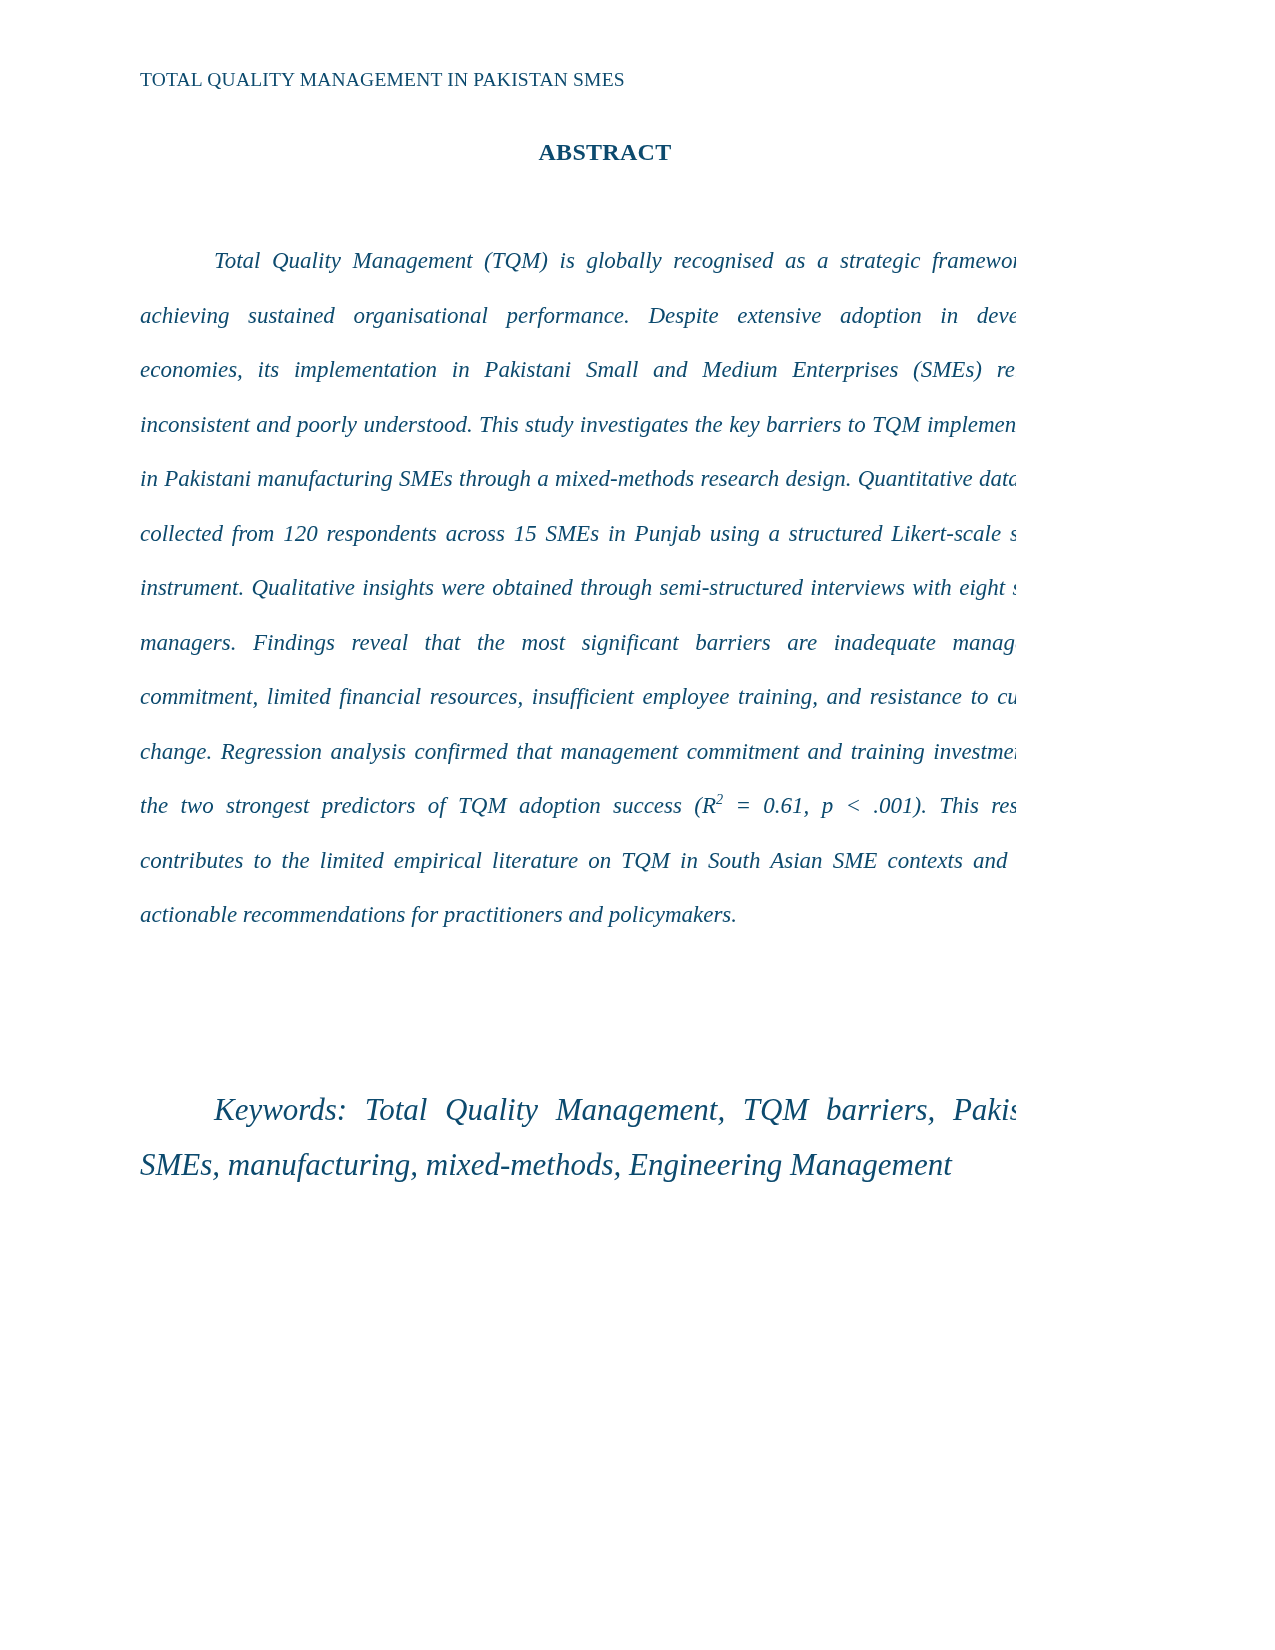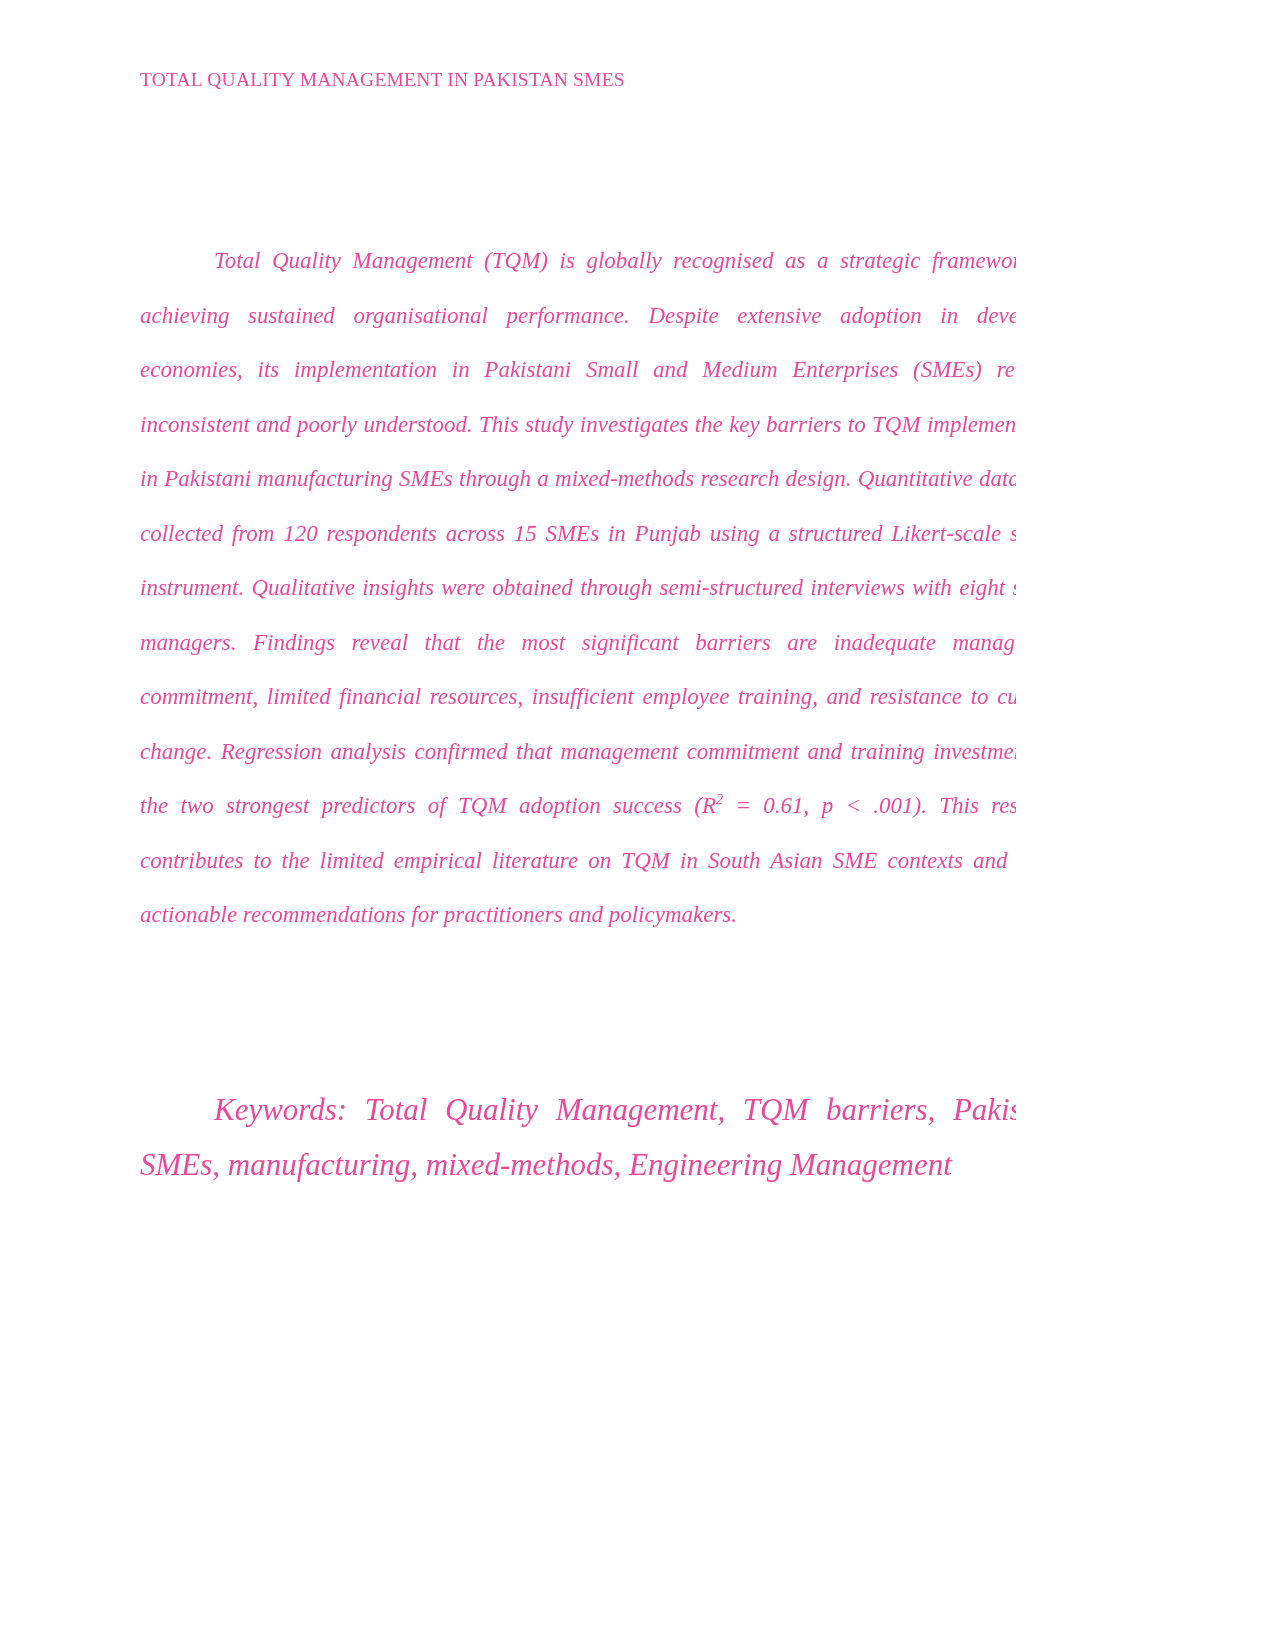--- a/index.html
+++ b/index.html
@@ -8,21 +8,21 @@
     background: #ffffff;
   }
 
   .page {
     position: relative;
     width: 1016px;
     height: 1650px;
     background: #ffffff;
     box-sizing: border-box;
     font-family: "Liberation Serif", "DejaVu Serif", serif;
-    color: #ec4899;
+    color: #0c4a6e;
     overflow: hidden;
   }
 
   
   .running-head {
     position: absolute;
     left: 140px;
     top: 68px;
     width: 930px;
     font-size: 19.5px;
@@ -79,18 +79,19 @@
     text-indent: 74px;
   }
 </style>
 </head>
 <body>
 
 <div class="page">
 
   <div class="running-head">TOTAL QUALITY MANAGEMENT IN PAKISTAN SMES</div>
 
+  <div class="section-heading">ABSTRACT</div>
 
   <p class="abstract-body"><span>Total Quality Management (TQM) is globally recognised as a strategic framework for achieving sustained organisational performance. Despite extensive adoption in developed economies, its implementation in Pakistani Small and Medium Enterprises (SMEs) remains inconsistent and poorly understood. This study investigates the key barriers to TQM implementation in Pakistani manufacturing SMEs through a mixed-methods research design. Quantitative data were collected from 120 respondents across 15 SMEs in Punjab using a structured Likert-scale survey instrument. Qualitative insights were obtained through semi-structured interviews with eight senior managers. Findings reveal that the most significant barriers are inadequate management commitment, limited financial resources, insufficient employee training, and resistance to cultural change. Regression analysis confirmed that management commitment and training investment are the two strongest predictors of TQM adoption success (R</span><sup>2</sup><span> = 0.61, p &lt; .001). This research contributes to the limited empirical literature on TQM in South Asian SME contexts and offers actionable recommendations for practitioners and policymakers.</span></p>
 
   <p class="keywords"><span>Keywords:</span><span> Total Quality Management, TQM barriers, Pakistani SMEs, manufacturing, mixed-methods, Engineering Management</span></p>
 
 </div>
 
 </body></html>

